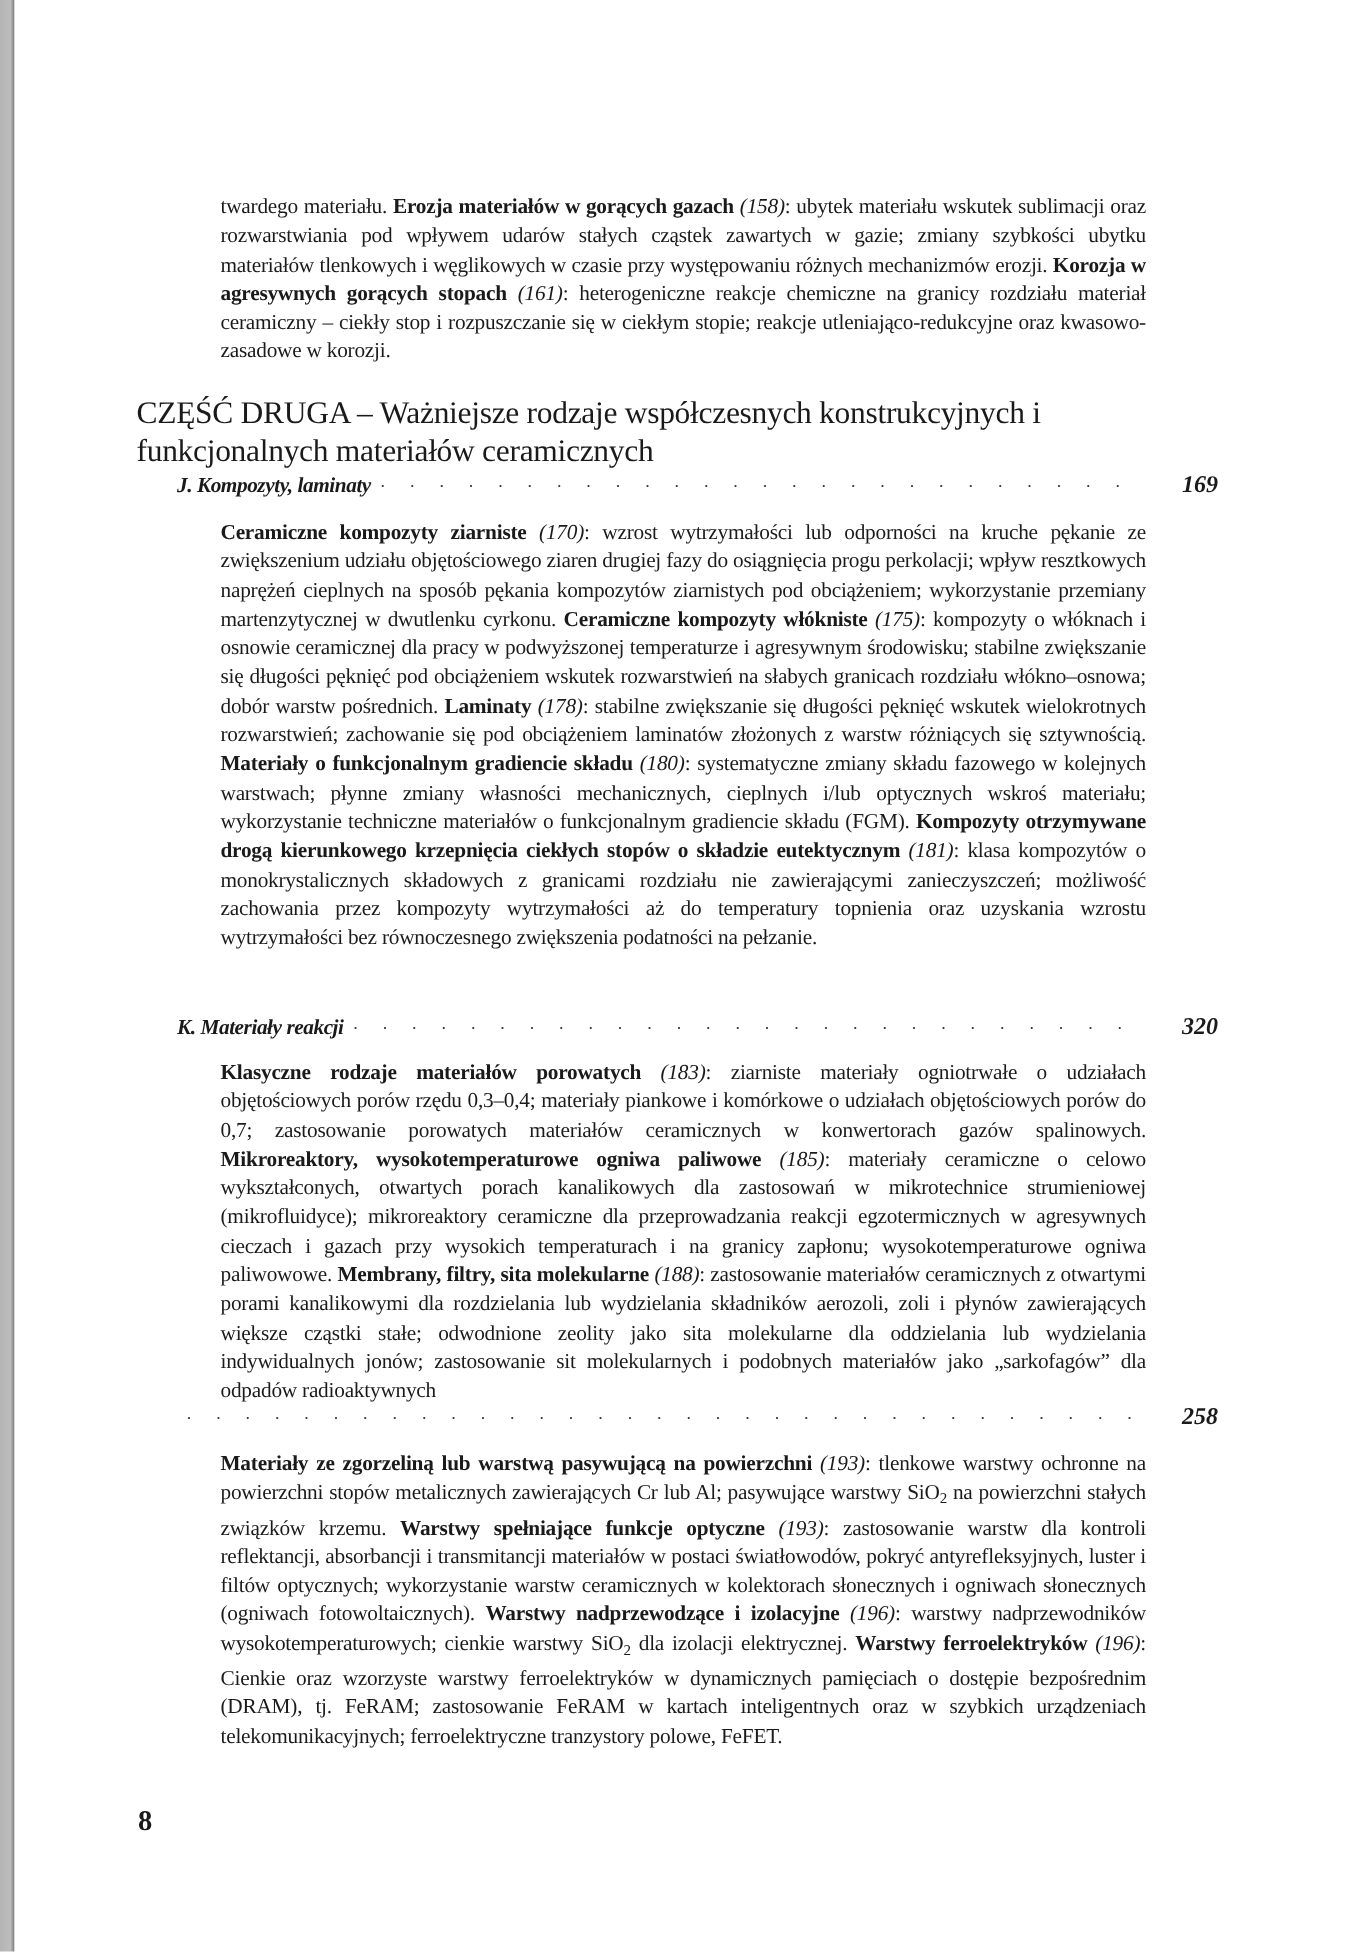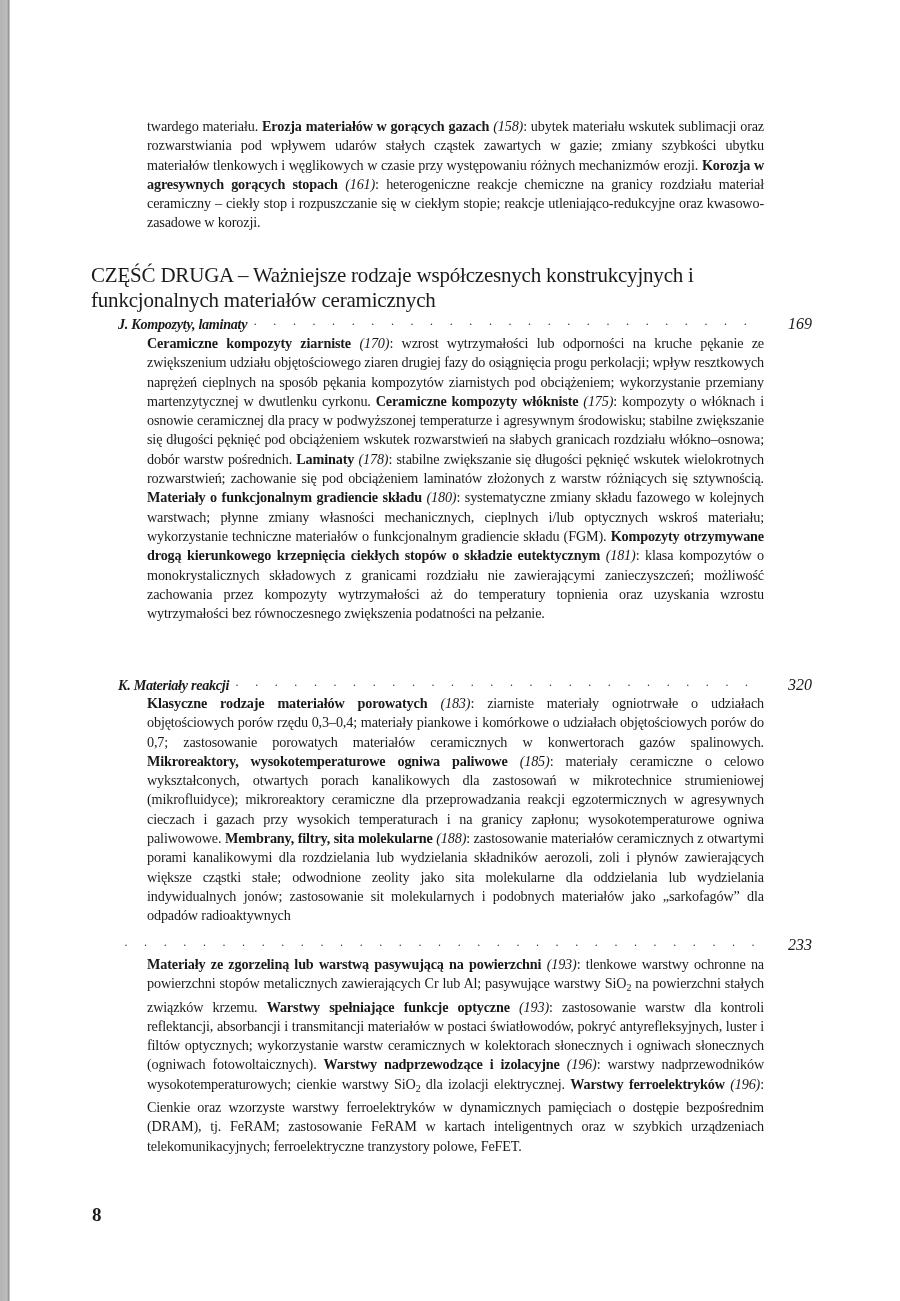--- a/index.html
+++ b/index.html
@@ -10,41 +10,42 @@
   .edge-strip {
     position: absolute; left: 0; top: 0; width: 10px; height: 1301px;
     background: linear-gradient(to right, #b4b4b4 0, #bdbdbd 7px, #8a8a8a 9px, #ffffff 10px);
   }
   .page { position: absolute; left: 0; top: 0; width: 900px; height: 1301px; }
 
   .para {
     position: absolute; left: 147px; width: 617px;
     font-size: 14.2px; line-height: 19.3px; text-align: justify;
     letter-spacing: -0.15px;
+    margin-top: 12px;
   }
   .para b { font-weight: bold; }
   .para i { font-style: italic; }
   .sub { font-size: 10px; vertical-align: -3px; }
 
   .part-title {
     position: absolute; left: 91px; top: 263px; width: 700px;
     font-size: 21px; line-height: 25px; letter-spacing: -0.2px;
   }
 
   .toc-entry {
     position: absolute; left: 118px; width: 700px; height: 20px;
     font-size: 14.2px; line-height: 20px;
     display: flex; align-items: center;
   }
   .toc-entry .label { font-style: italic; font-weight: bold; white-space: nowrap; letter-spacing: -0.3px; }
   .toc-entry .dots {
     flex: 1; overflow: hidden; white-space: nowrap; margin: 0 8px 0 6px;
     letter-spacing: 6.3px; color: #333; font-size: 12px;
   }
-  .toc-entry .pg { width: 30px; text-align: left; font-style: italic; font-size: 16px; margin-left: 16px; }
+  .toc-entry .pg { width: 30px; text-align: left; font-style: italic; font-size: 16px; margin-left: 16px; font-weight: bold; }
 
   .page-number {
     position: absolute; left: 92px; top: 1204px;
     font-size: 19px; font-weight: bold;
   }
 </style>
 </head>
 <body>
 
 <div class="edge-strip"></div>
@@ -64,18 +65,18 @@
 
   <div class="toc-entry" style="top:675px">
     <span class="label">K. Materiały reakcji</span>
     <span class="dots">· · · · · · · · · · · · · · · · · · · · · · · · · · · · · · · · · · · · · · · · · · · · · · · · · · · · · ·</span>
     <span class="pg">320</span>
   </div>
   <div class="para" style="top:694px"><b>Klasyczne rodzaje materiałów porowatych</b><span> </span><i>(183)</i><span>: ziarniste materiały ogniotrwałe o udziałach objętościowych porów rzędu 0,3–0,4; materiały piankowe i komórkowe o udziałach objętościo­wych porów do 0,7; zastosowanie porowatych materiałów ceramicznych w konwertorach gazów spalinowych. </span><b>Mikroreaktory, wysokotemperaturowe ogniwa paliwowe</b><span> </span><i>(185)</i><span>: materiały cera­miczne o celowo wykształconych, otwartych porach kanalikowych dla zastosowań w mikrotech­nice strumieniowej (mikrofluidyce); mikroreaktory ceramiczne dla przeprowadzania reakcji egzo­termicznych w agresywnych cieczach i gazach przy wysokich temperaturach i na granicy zapłonu; wysokotemperaturowe ogniwa paliwowowe. </span><b>Membrany, filtry, sita molekularne</b><span> </span><i>(188)</i><span>: za­stosowanie materiałów ceramicznych z otwartymi porami kanalikowymi dla rozdzielania lub wydzielania składników aerozoli, zoli i płynów zawierających większe cząstki stałe; odwodnione zeolity jako sita molekularne dla oddzielania lub wydzielania indywidualnych jonów; zastosowanie sit molekularnych i podobnych materiałów jako „sarkofagów” dla odpadów radioaktywnych</span></div>
 
   <div class="toc-entry" style="top:935px">
     <span class="dots">· · · · · · · · · · · · · · · · · · · · · · · · · · · · · · · · · · · · · · · · · · · · · · · · · · · · · ·</span>
-    <span class="pg">233</span>
+    <span class="pg">258</span>
   </div>
   <div class="para" style="top:955px"><b>Materiały ze zgorzeliną lub warstwą pasywującą na powierzchni</b><span> </span><i>(193)</i><span>: tlenkowe warstwy ochronne na powierzchni stopów metalicznych zawierających Cr lub Al; pasywujące warstwy SiO</span><span class="sub">2</span><span> na powierzchni stałych związków krzemu. </span><b>Warstwy spełniające funkcje optyczne</b><span> </span><i>(193)</i><span>: zastosowanie warstw dla kontroli reflektancji, absorbancji i transmitancji materiałów w postaci światłowodów, pokryć antyrefleksyjnych, luster i filtów optycznych; wykorzystanie warstw ceramicznych w kolektorach słonecznych i ogniwach słonecznych (ogniwach fotowoltaicznych). </span><b>Warstwy nadprzewodzące i izolacyjne</b><span> </span><i>(196)</i><span>: warstwy nadprzewodników wysokotempera­turowych; cienkie warstwy SiO</span><span class="sub">2</span><span> dla izolacji elektrycznej. </span><b>Warstwy ferroelektryków</b><span> </span><i>(196)</i><span>: Cienkie oraz wzorzyste warstwy ferroelektryków w dynamicznych pamięciach o dostępie bezpo­średnim (DRAM), tj. FeRAM; zastosowanie FeRAM w kartach inteligentnych oraz w szybkich urządzeniach telekomunikacyjnych; ferroelektryczne tranzystory polowe, FeFET.</span></div>
 
   <div class="page-number">8</div>
 </div>
 
 </body></html>

